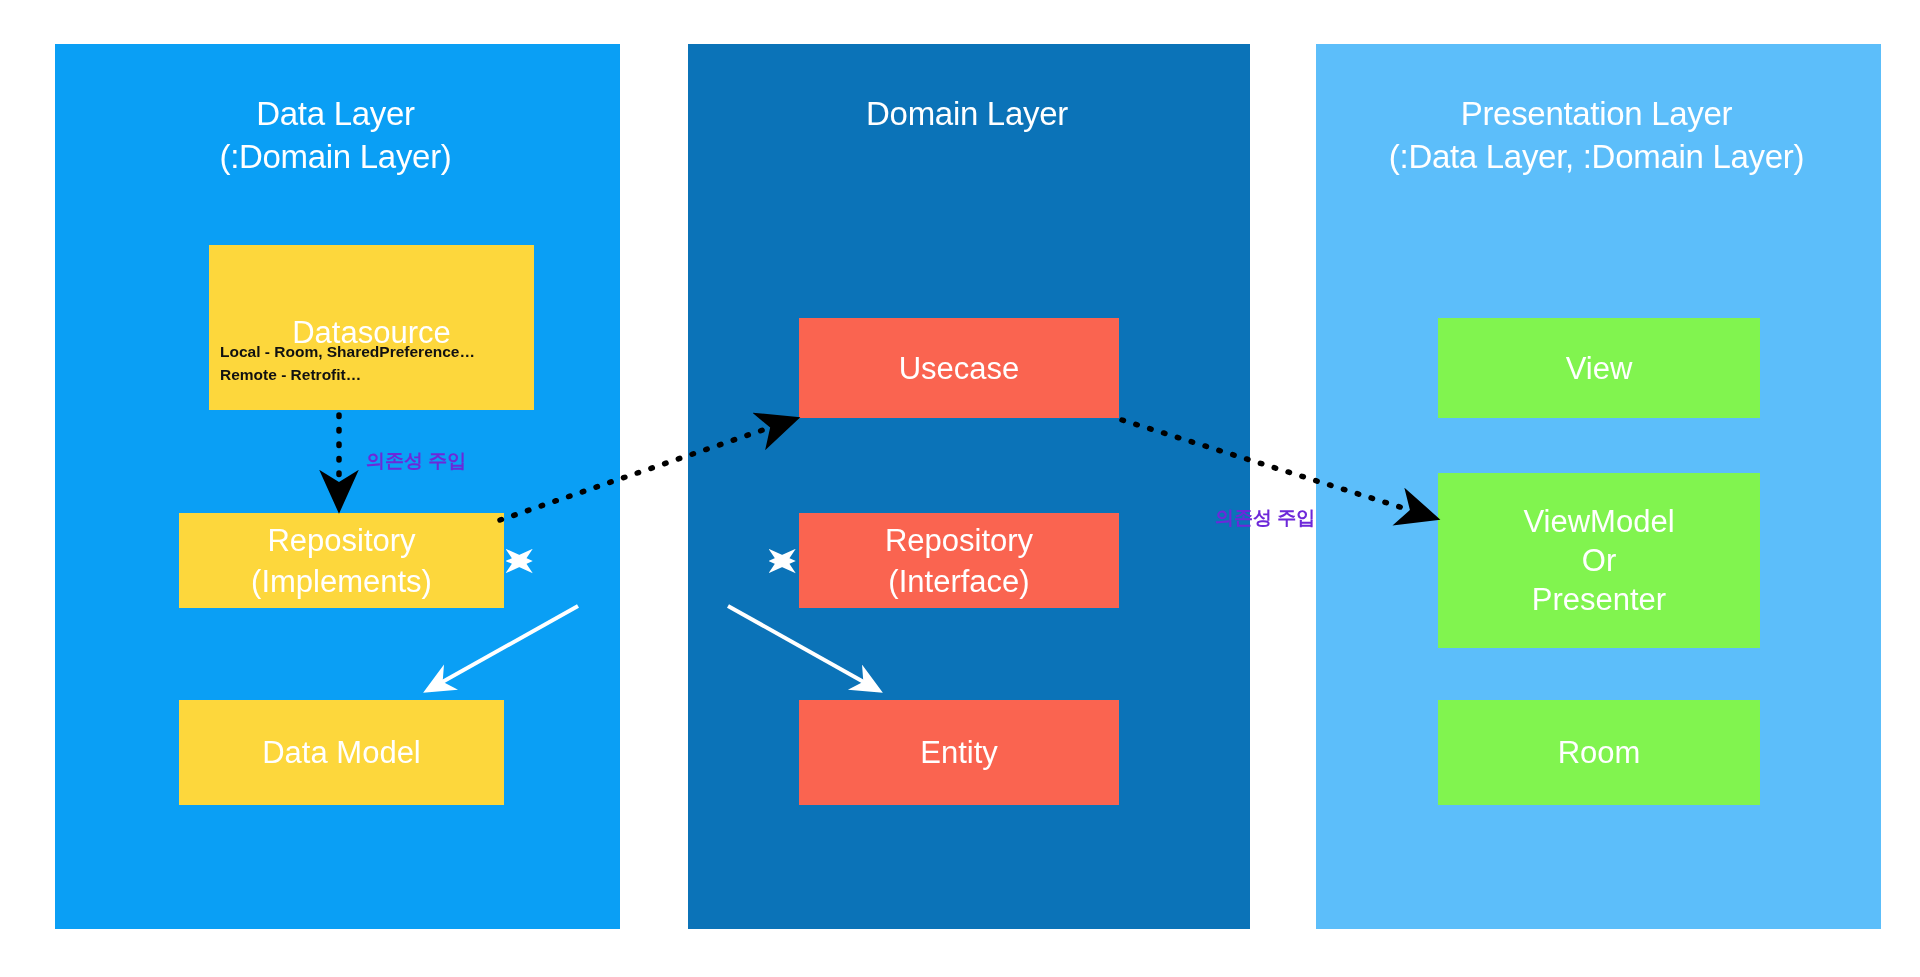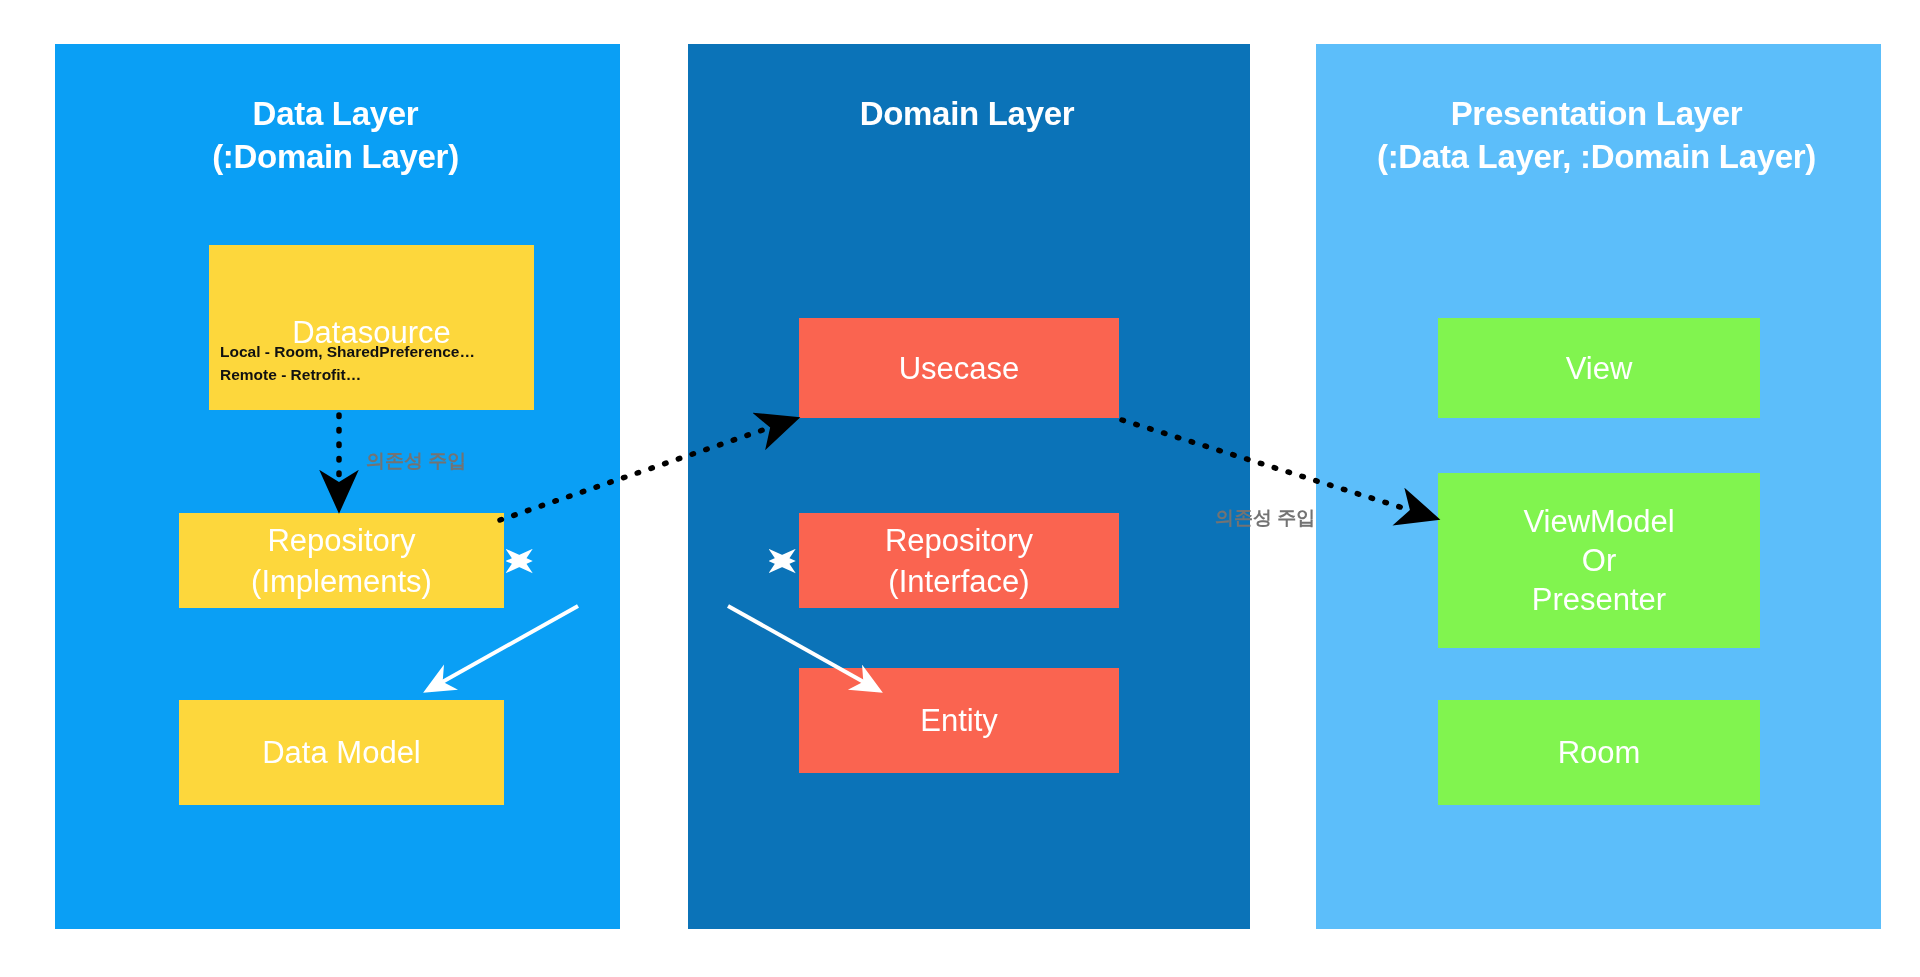--- a/index.html
+++ b/index.html
@@ -21,21 +21,21 @@
     --c-domain:#0b73b8;
     --c-pres:#5cbefa;
     --c-yellow:#fdd73c;
     --c-red:#fa6450;
     --c-green:#81f44f;
   }
 
   .panel-title{
     position:absolute;left:0;right:4px;top:48px;
     text-align:center;color:#ffffff;
-    font-size:33px;font-weight:bold;line-height:43px;
+    font-size:33px;font-weight:normal;line-height:43px;
     letter-spacing:-0.3px;
     white-space:pre-line;
   }
 
   .box{
     position:absolute;
     display:flex;align-items:center;justify-content:center;
     text-align:center;color:#ffffff;
     font-size:31px;font-weight:500;line-height:41px;
     white-space:pre-line;
@@ -58,35 +58,35 @@
     position:absolute;left:11px;bottom:24px;
     color:#111;font-size:15.5px;font-weight:bold;
     line-height:23px;text-align:left;white-space:pre-line;
   }
 
   #box-repo-impl{left:179px;top:513px;width:325px;height:95px;}
   #box-data-model{left:179px;top:700px;width:325px;height:105px;}
 
   #box-usecase{left:799px;top:318px;width:320px;height:100px;}
   #box-repo-interface{left:799px;top:513px;width:320px;height:95px;}
-  #box-entity{left:799px;top:668px;width:320px;height:105px;}
+  #box-entity{left:799px;top:700px;width:320px;height:105px;}
 
   #box-view{left:1438px;top:318px;width:322px;height:100px;}
   #box-viewmodel{left:1438px;top:473px;width:322px;height:175px;line-height:39px;}
   #box-model{left:1438px;top:700px;width:322px;height:105px;}
 
   
   #box-mapper{
     left:533px;top:521px;width:235px;height:80px;
     font-size:30px;z-index:6;
   }
 
   
   .annot{
-    position:absolute;color:#737373;
+    position:absolute;color:#6d28d9;
     font-weight:bold;white-space:nowrap;
   }
   #annot-di-left{left:366px;top:448px;font-size:19px;}
   #annot-di-right{left:1215px;top:505px;font-size:19px;}
 
   .svg-layer{position:absolute;left:0;top:0;width:1920px;height:977px;pointer-events:none;}
   #svg-under{z-index:3;}
   #svg-over{z-index:8;}
 </style>
 </head>

